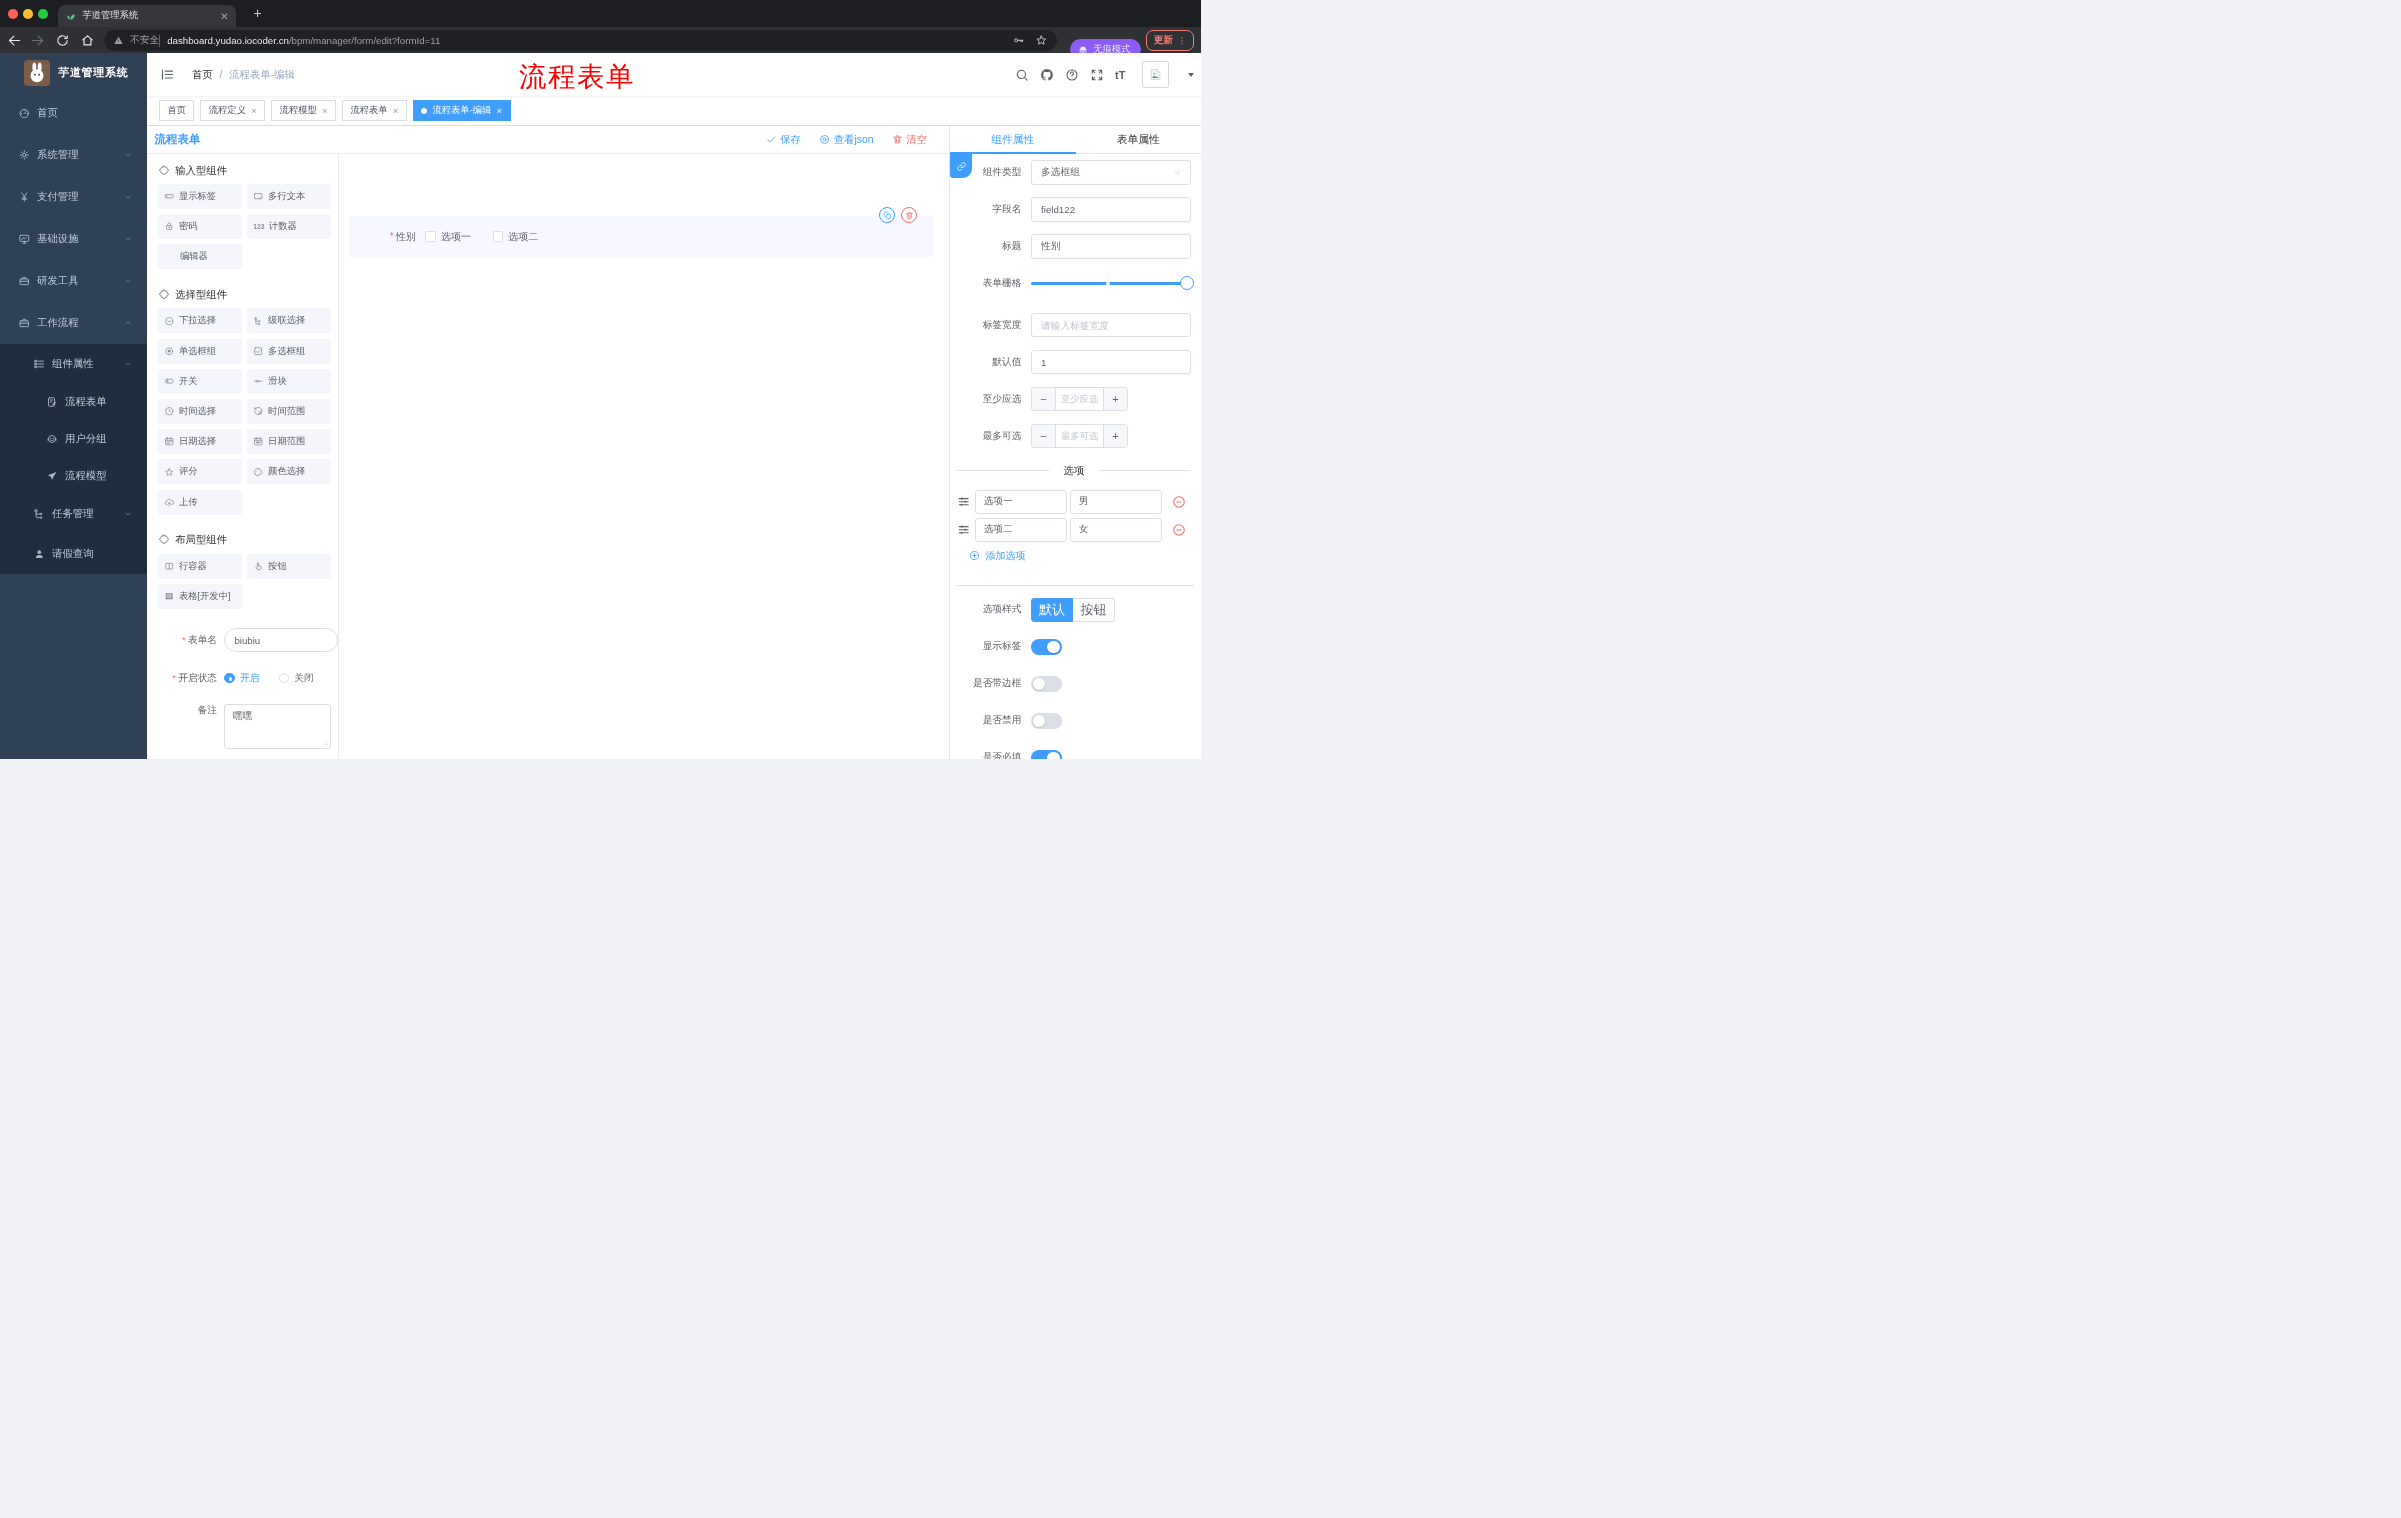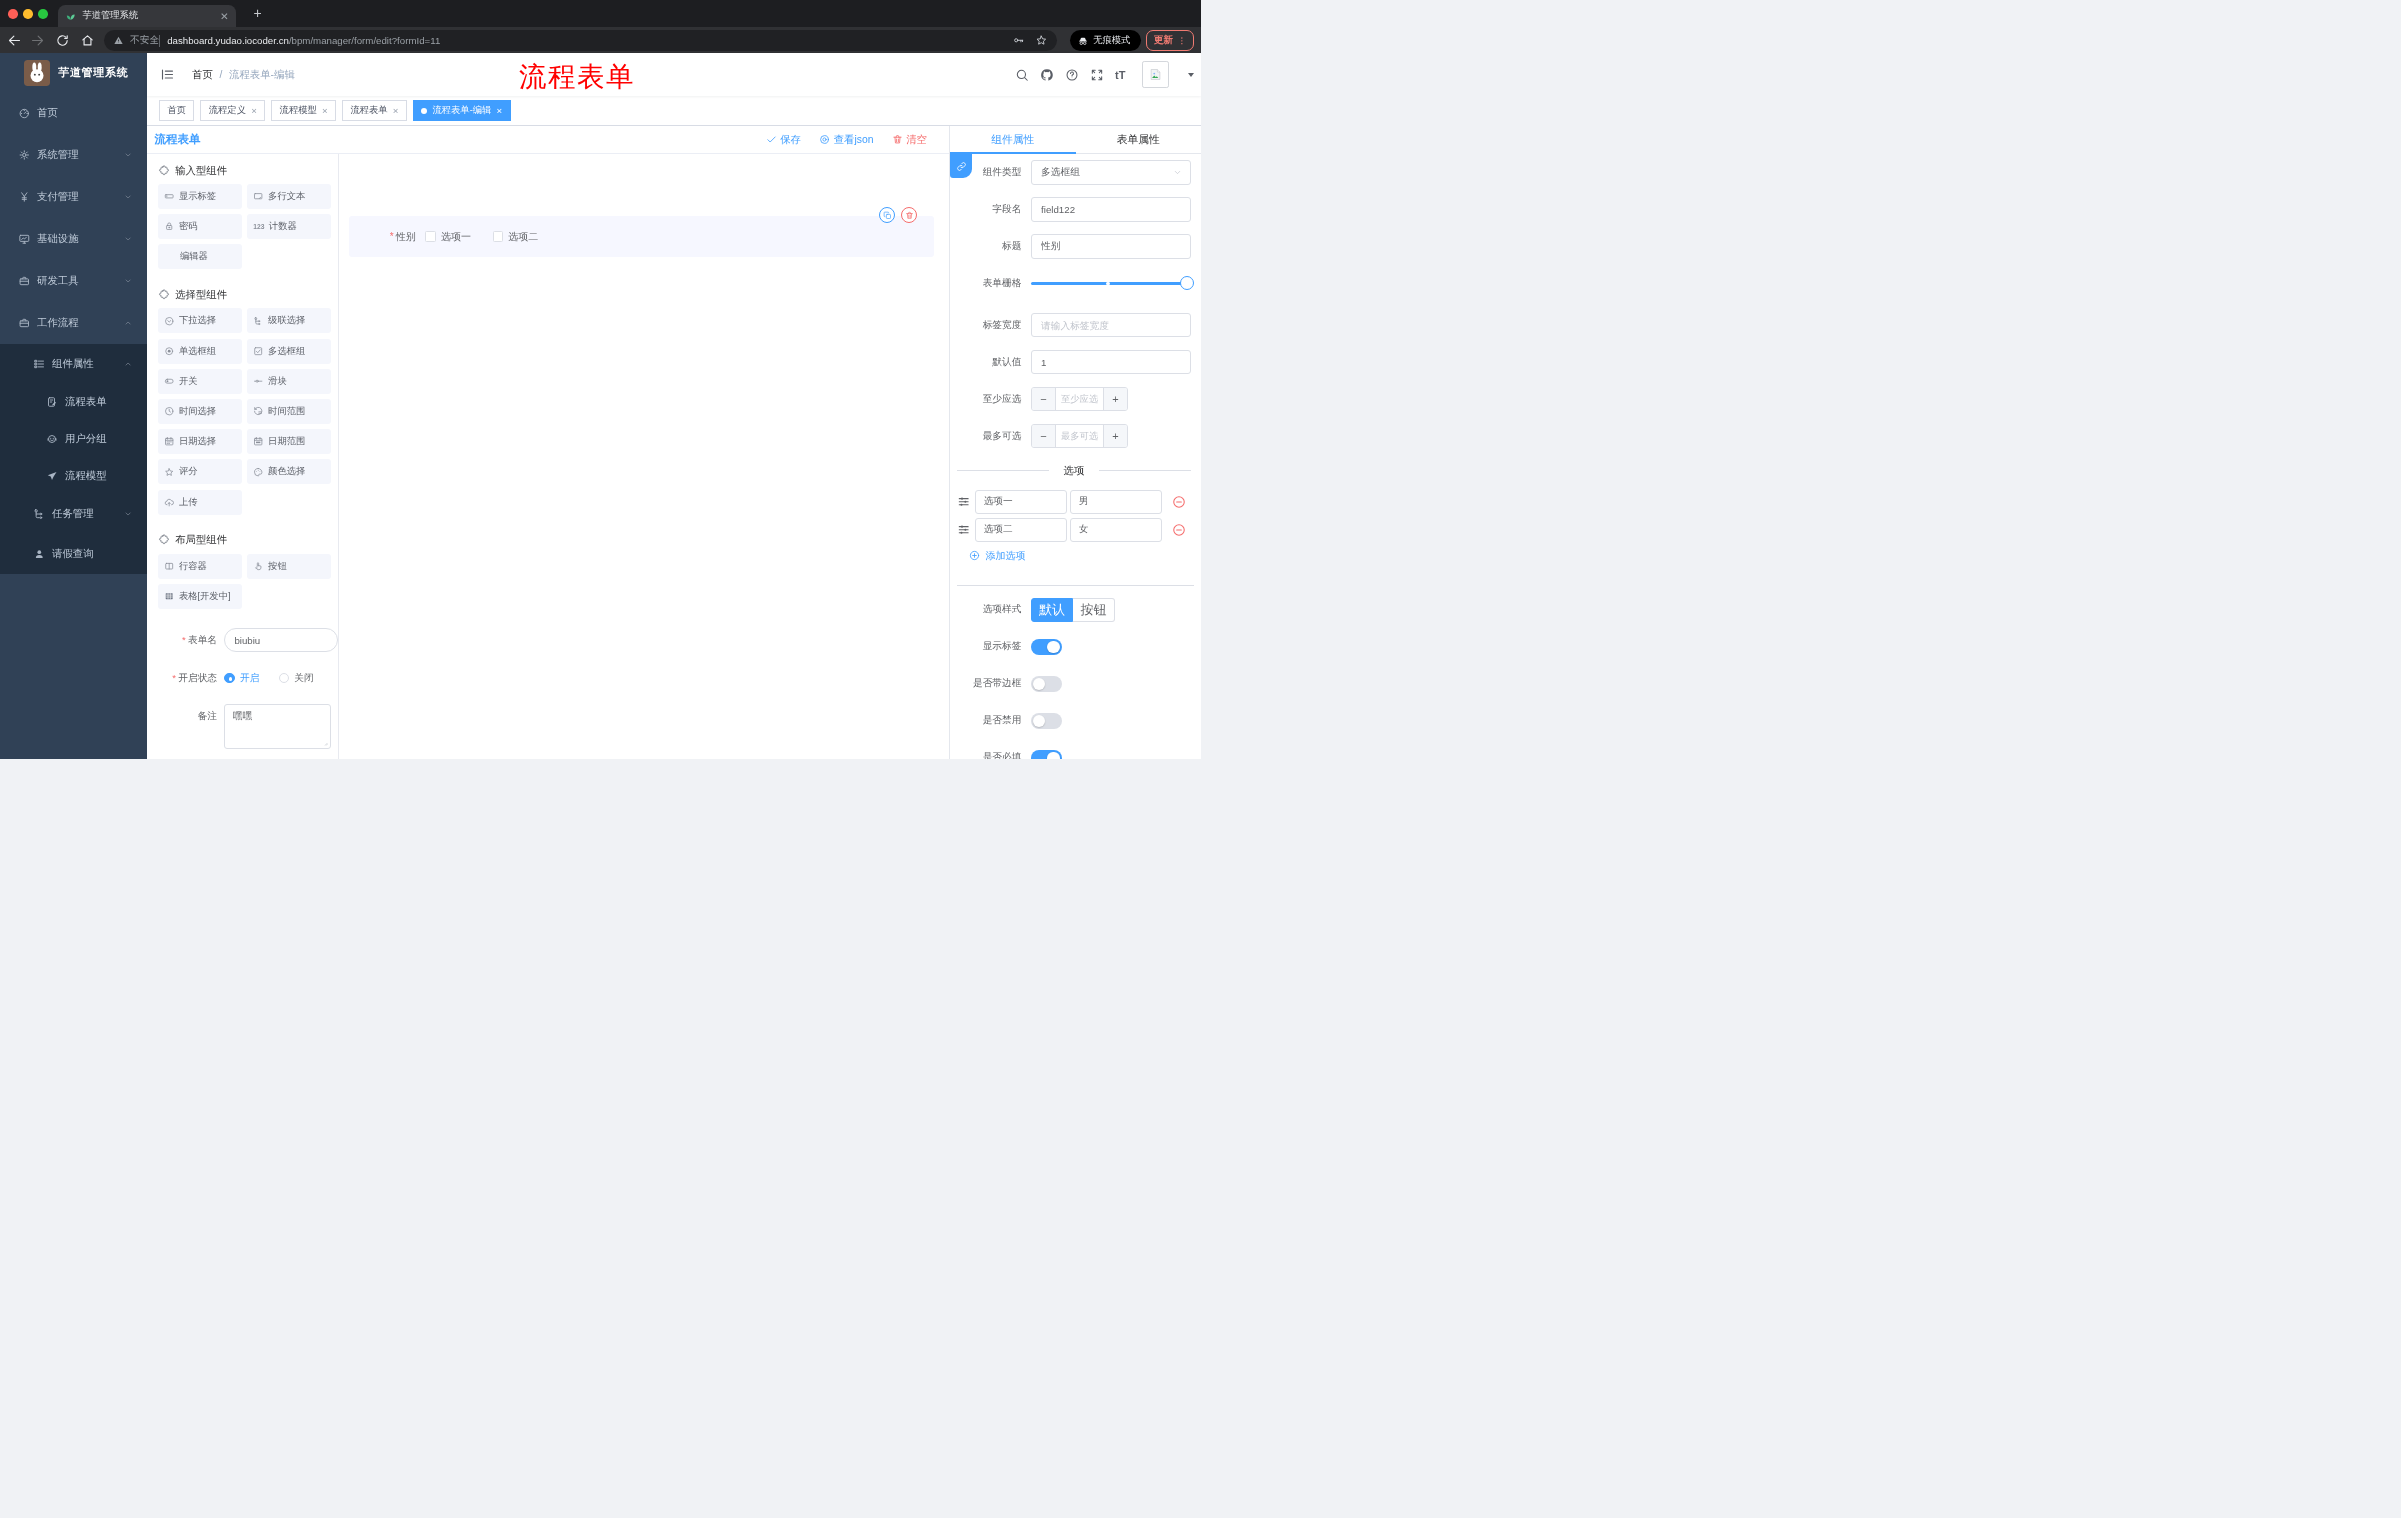--- a/index.html
+++ b/index.html
@@ -22,22 +22,22 @@
     font-size:14px; display:flex; align-items:center; justify-content:center; }
   .toolbar { height:27px; background:#303134; position:relative; }
   .navbtn { position:absolute; top:6px; width:15px; height:15px; color:#e8eaed; }
   .nav-fwd { color:#6f7174; }
   .addressbar { position:absolute; left:104px; top:3px; width:953px; height:21px; border-radius:10.4px;
     background:#202124; display:flex; align-items:center; font-size:9.7px; color:#9aa0a6; padding:0 9px; }
   .addr-sec { margin:0 0 0 6px; }
   .addr-sep { width:0.7px; height:12px; background:#5f6368; margin-right:7.4px; }
   .addr-domain { color:#e8eaed; }
   .addr-right { margin-left:auto; display:flex; gap:10.4px; color:#c7cacf; }
-  .chip-incog { position:absolute; left:1070px; top:3px; width:71px; height:21px; border-radius:10.4px;
-    background:#000000; color:#e8eaed; font-size:9.3px; display:flex; align-items:center; gap:4.5px; padding:0 6.7px; }
+  .chip-incog { position:absolute; left:1070px; top:12px; width:71px; height:21px; border-radius:10.4px;
+    background:#8b5cf6; color:#e8eaed; font-size:9.3px; display:flex; align-items:center; gap:4.5px; padding:0 6.7px; }
   .chip-update { position:absolute; left:1146px; top:3px; width:48px; height:21px; border:1.5px solid #f07b72;
     border-radius:7px; color:#f07b72; font-size:9.7px; font-weight:700; display:flex; align-items:center;
     justify-content:center; gap:3.7px; }
 
   
   .app { display:flex; height:706px; }
   .sidebar { width:147px; flex-shrink:0; background:#304156; color:#bfcbd9; position:relative; }
   .logo { height:39px; display:flex; align-items:center; padding-left:24px; gap:8.2px; }
   .logo-title { color:#fff; font-weight:700; font-size:11px; letter-spacing:0.7px; }
   .side-item { height:42px; position:relative; font-size:10.4px; cursor:pointer; }
@@ -659,21 +659,21 @@
               <span class="radio sel" style="margin-right:19.3px">
                 <span class="rdot"></span>
                 <span class="rtext">开启</span>
               </span>
               <span class="radio">
                 <span class="rdot"></span>
                 <span class="rtext">关闭</span>
               </span>
             </div>
             <div class="mrow" style="align-items:flex-start">
-              <span class="mlabel" style="margin-top:6px">备注</span>
+              <span class="mlabel" style="">备注</span>
               <div class="mtextarea">
                 <span>嘿嘿</span>
                 <svg class="ic resize-corner" viewBox="0 0 24 24">
                     <path d="M14 20l6-6M18 20l2-2"></path>
                   </svg>
               </div>
             </div>
           </div>
 
           <div class="canvas">

